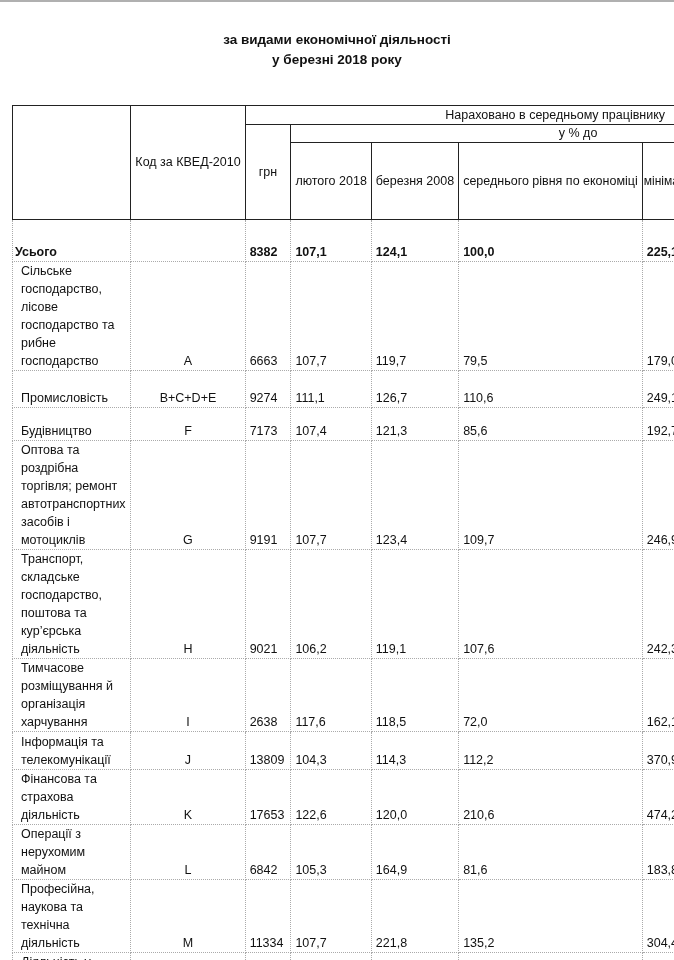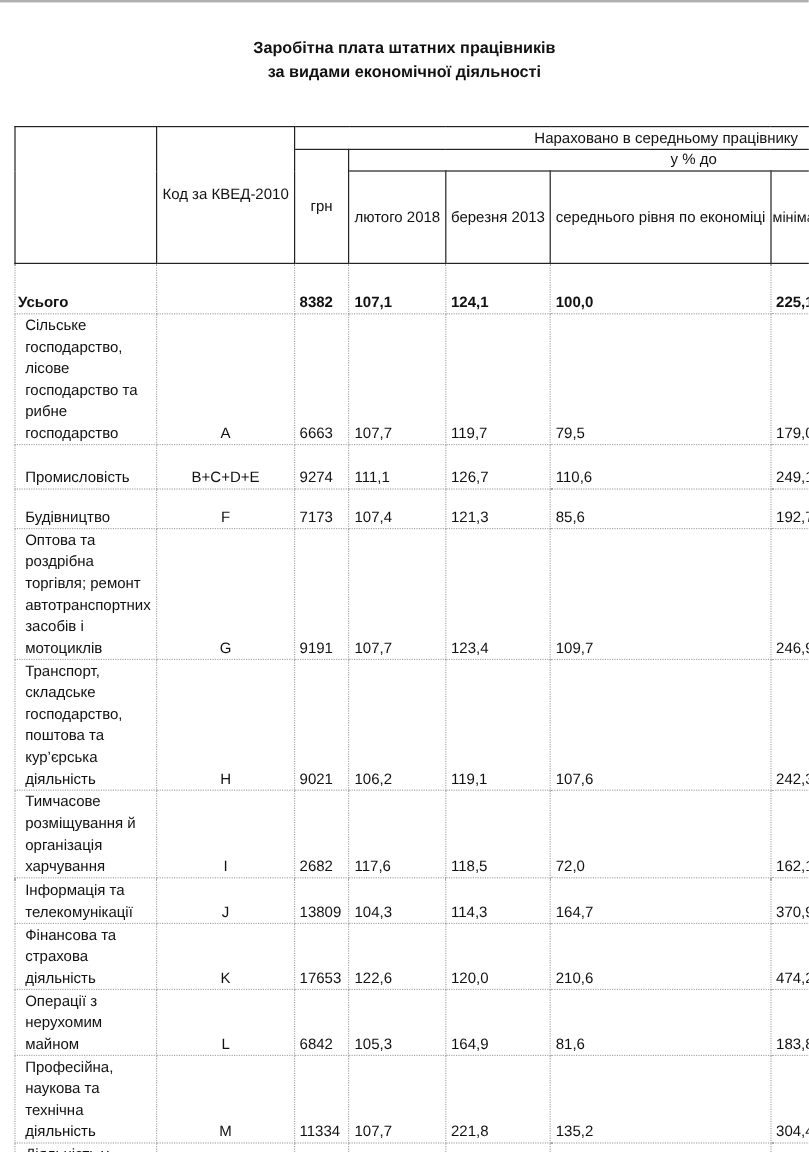--- a/index.html
+++ b/index.html
@@ -45,22 +45,22 @@
   tbody tr.total td.name { padding-left: 2px; }
   thead tr.h1 td:first-child { border-bottom: 1px solid #222; }
   tbody tr:first-child td { border-top: 1px solid #222; margin-left: 36px; }
 </style>
 </head>
 <body>
 
 <div class="top-rule"></div>
 
 <div class="title">
-  <div>Заробітна плата штатних працівників</div>
   <div>за видами економічної діяльності</div>
+  <div>у березні 2018 року</div>
 </div>
 
 <table class="wage">
   <colgroup>
     <col style="width:263px">
     <col style="width:64px">
     <col style="width:56px">
     <col style="width:67px">
     <col style="width:56px">
     <col style="width:75px">
@@ -71,21 +71,21 @@
       <td rowspan="3"></td>
       <td rowspan="3">Код за КВЕД-2010</td>
       <td colspan="5" class="no-right">Нараховано в середньому працівнику</td>
     </tr>
     <tr class="h2">
       <td rowspan="2">грн</td>
       <td colspan="4" class="no-right">у % до</td>
     </tr>
     <tr class="h3">
       <td>лютого 2018</td>
-      <td>березня 2013</td>
+      <td>березня 2008</td>
       <td>середнього рівня по економіці</td>
       <td class="no-right mini">мінімальної заробітної плати (3723 грн)</td>
     </tr>
   </thead>
   <tbody id="tbody">
       <tr class="total" style="height: 42px;">
         <td class="name">Усього</td>
         <td class="code"></td>
         <td class="num">8382</td>
         <td class="num">107,1</td>
@@ -134,33 +134,33 @@
         <td class="code">H</td>
         <td class="num">9021</td>
         <td class="num">106,2</td>
         <td class="num">119,1</td>
         <td class="num">107,6</td>
         <td class="num last">242,3</td>
       </tr>
       <tr style="height: 46px;">
         <td class="name">Тимчасове розміщування й організація харчування</td>
         <td class="code">I</td>
-        <td class="num">2682</td>
+        <td class="num">2638</td>
         <td class="num">117,6</td>
         <td class="num">118,5</td>
         <td class="num">72,0</td>
         <td class="num last">162,1</td>
       </tr>
       <tr style="height: 38px;">
         <td class="name">Інформація та телекомунікації</td>
         <td class="code">J</td>
         <td class="num">13809</td>
         <td class="num">104,3</td>
         <td class="num">114,3</td>
-        <td class="num">164,7</td>
+        <td class="num">112,2</td>
         <td class="num last">370,9</td>
       </tr>
       <tr style="height: 33px;">
         <td class="name">Фінансова та страхова діяльність</td>
         <td class="code">K</td>
         <td class="num">17653</td>
         <td class="num">122,6</td>
         <td class="num">120,0</td>
         <td class="num">210,6</td>
         <td class="num last">474,2</td>

